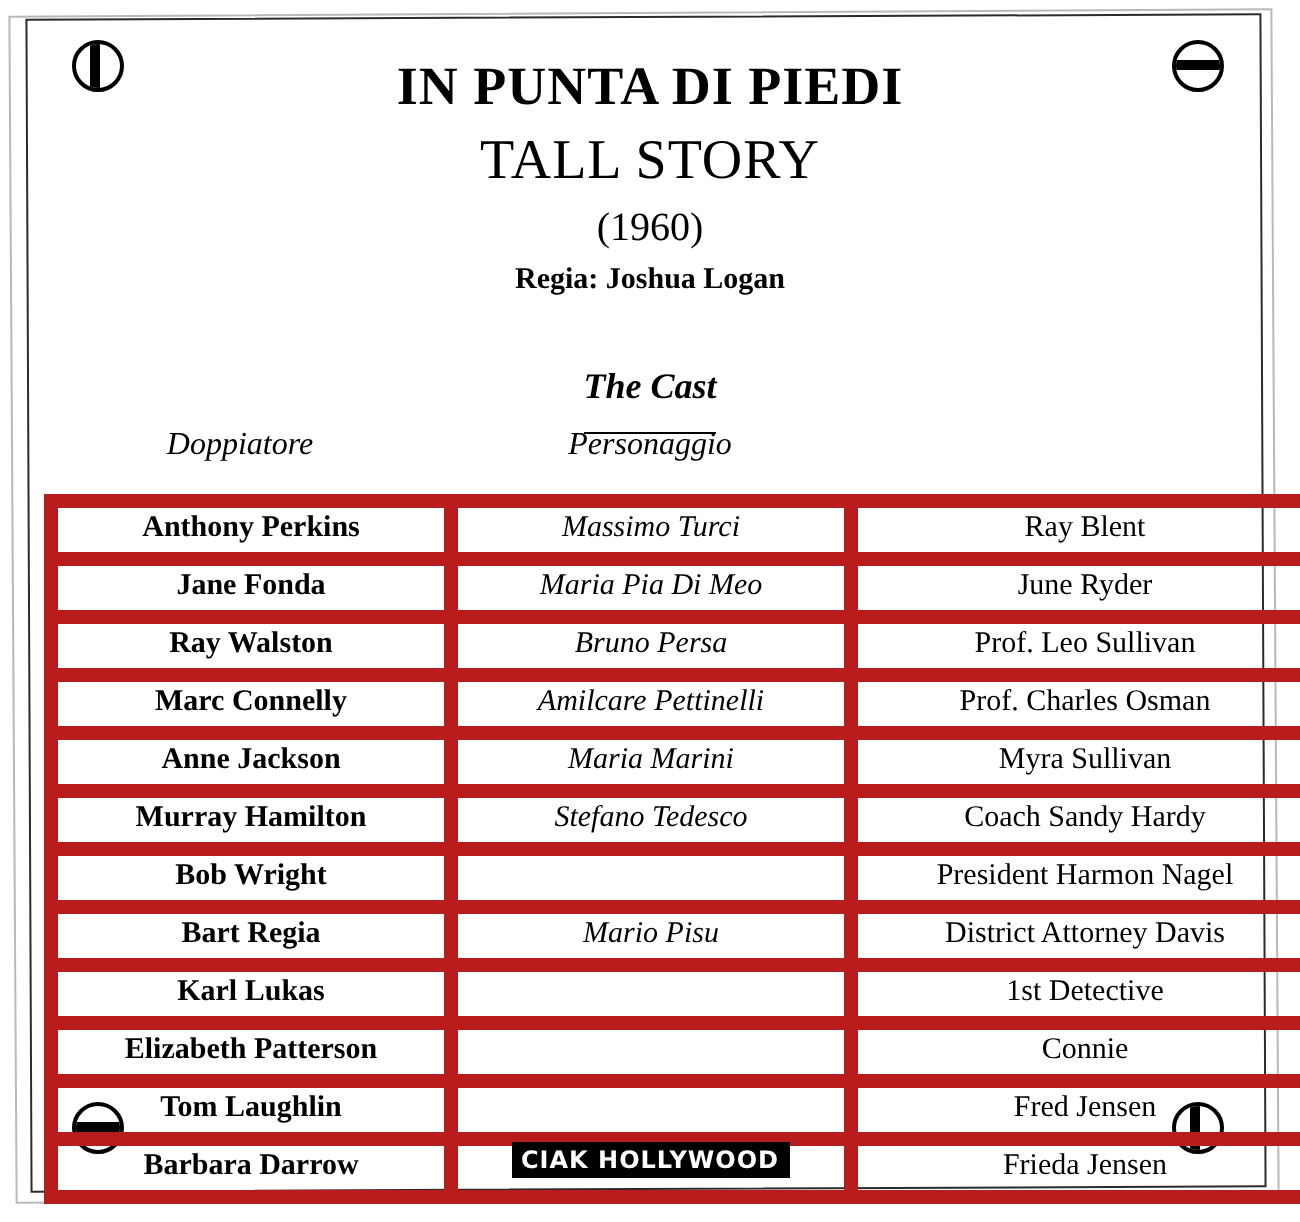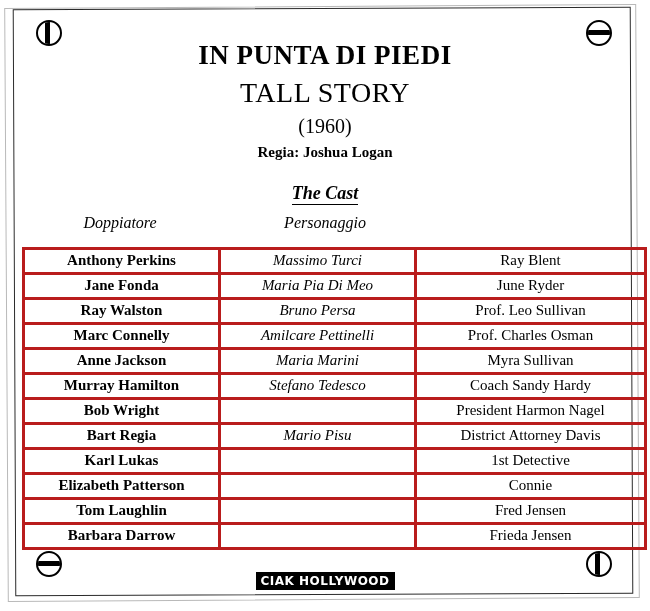--- a/index.html
+++ b/index.html
@@ -72,21 +72,21 @@
   .punch.bl::before { left: -2px; top: 8px; width: 26px; height: 5px; }
   .punch.br::before { left: 7px; top: -2px; width: 5px; height: 26px; }
 
   .punch.tl { left: 36px;  top: 20px; }
   .punch.tr { left: 586px; top: 20px; }
   .punch.bl { left: 36px;  top: 551px; }
   .punch.br { left: 586px; top: 551px; }
 
   .title-block {
     position: absolute;
-    left: 0; top: 40px;
+    left: 0; top: 28px;
     width: 650px;
     text-align: center;
   }
   .title-main {
     font-size: 27px;
     font-weight: bold;
     letter-spacing: 0.5px;
     line-height: 1.15;
   }
   .title-alt {
@@ -108,21 +108,21 @@
     position: absolute;
     left: 0; top: 183px;
     width: 650px;
     text-align: center;
     font-size: 18px;
     font-style: italic;
     font-weight: bold;
   }
   .cast-heading span {
     border-bottom: 1px solid #000;
-    padding-bottom: 1px;
+    padding-bottom: 13px;
   }
 
   .col-headers {
     position: absolute;
     left: 22px;
     top: 214px;
     width: 606px;
     display: flex;
   }
   .col-headers div {
@@ -136,21 +136,21 @@
 
   table.cast {
     position: absolute;
     left: 22px;
     top: 247px;
     width: 589px;
     border-collapse: collapse;
     table-layout: fixed;
   }
   table.cast td {
-    border: 3px solid #b91c1c;
+    border: 7px solid #b91c1c;
     height: 22px;
     padding: 0 4px;
     font-size: 15px;
     text-align: center;
     vertical-align: middle;
     line-height: 1.05;
   }
   td.c-actor {
     width: 185px;
     font-weight: bold;

